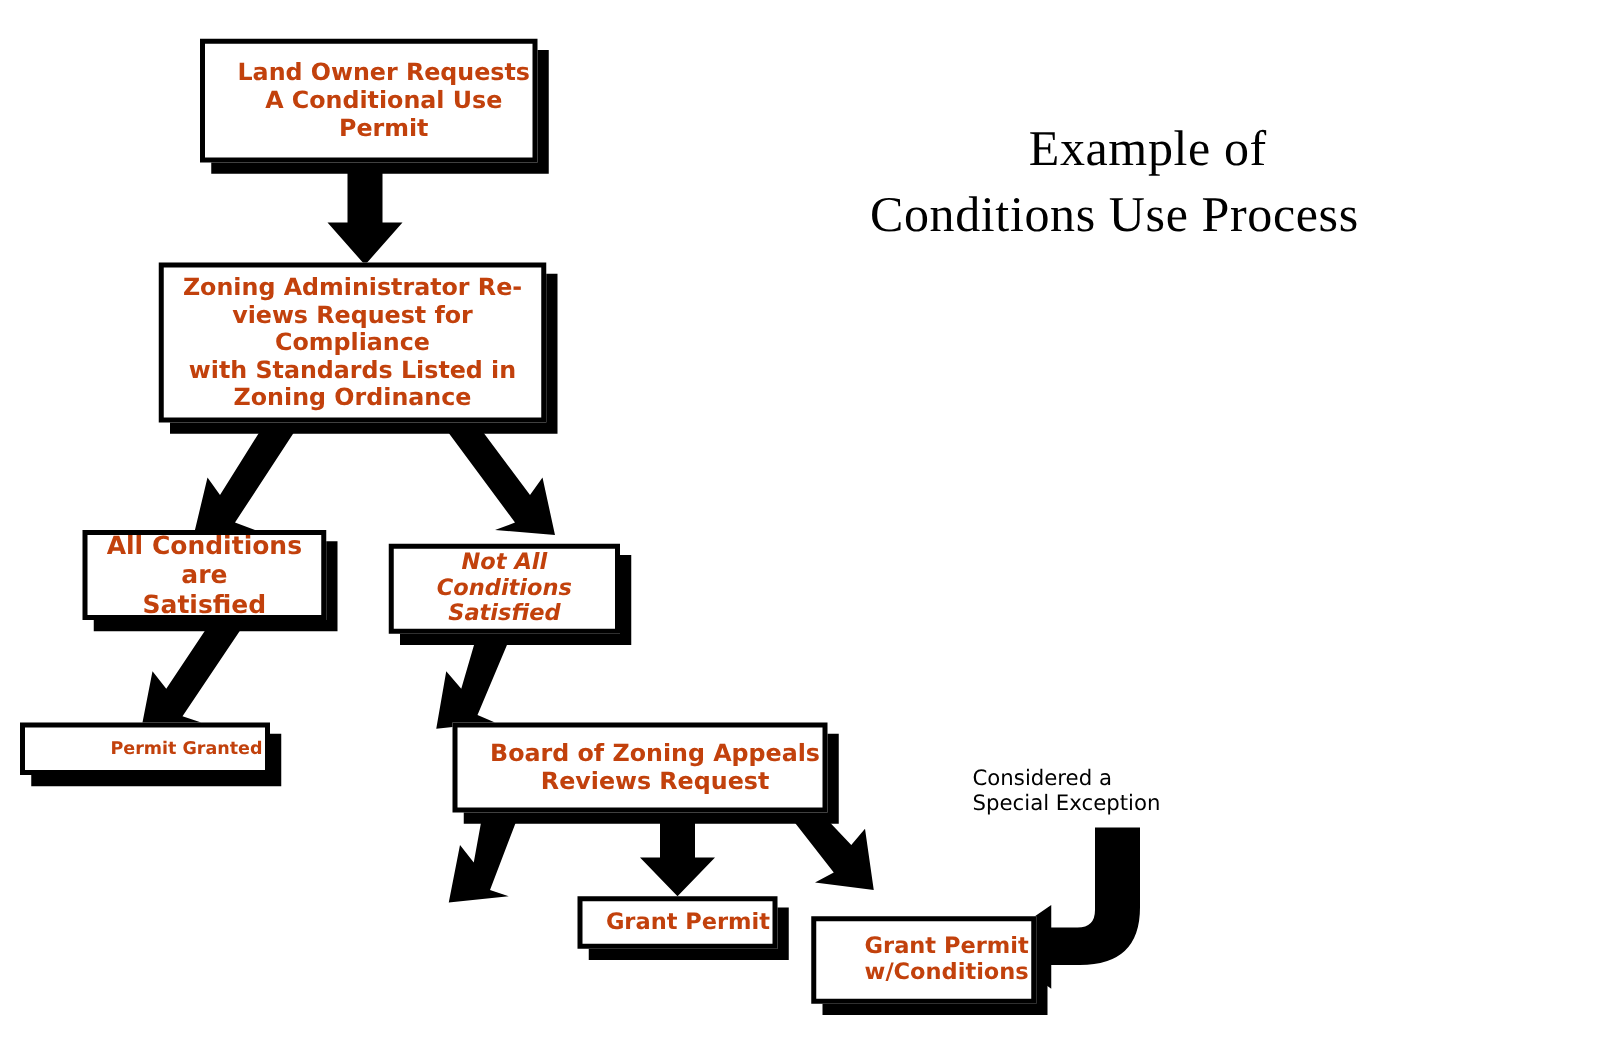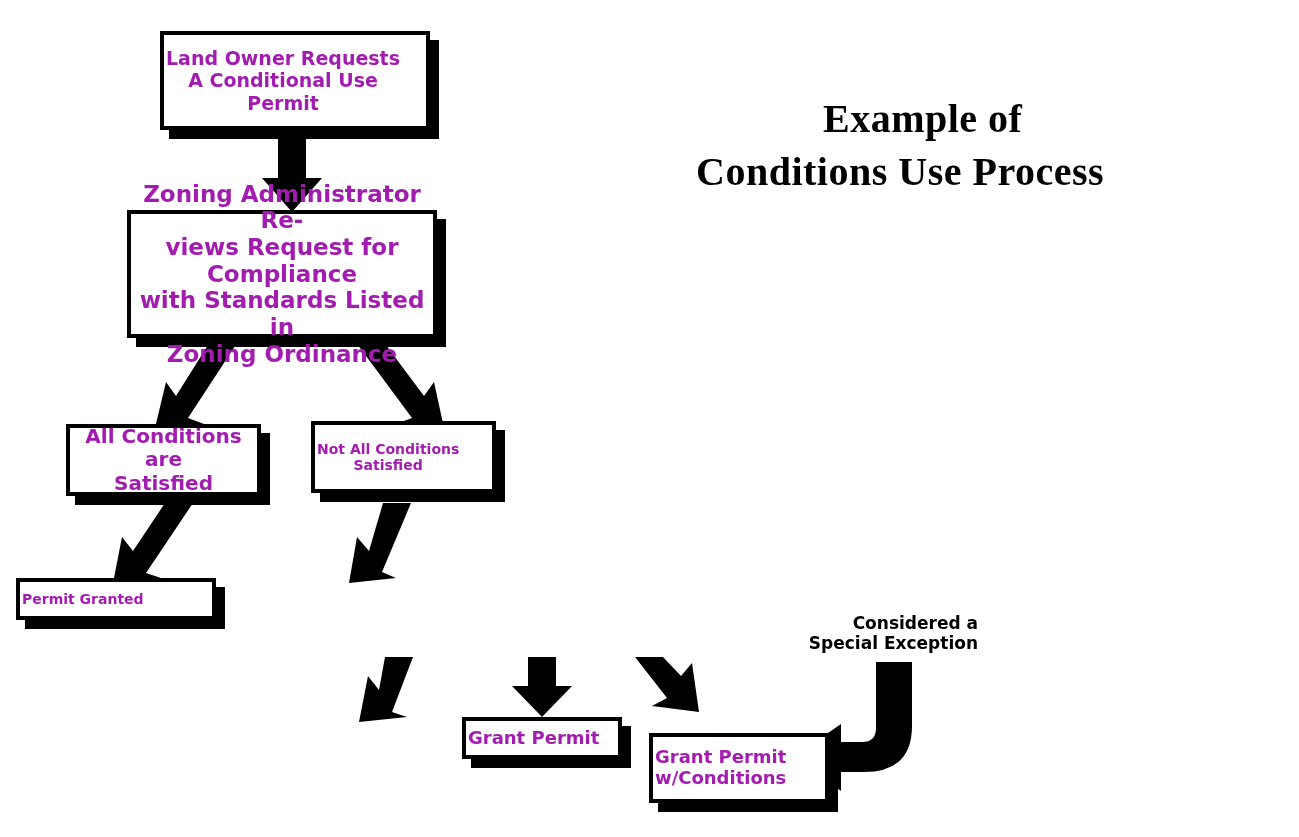--- a/index.html
+++ b/index.html
@@ -16,21 +16,21 @@
     height: 837px;
     background: #ffffff;
     overflow: hidden;
   }
 
   
   .title {
     position: absolute;
     font-family: "Liberation Serif", "DejaVu Serif", serif;
     color: #000000;
-    font-weight: 700;
+    font-weight: 400;
     letter-spacing: 0.5px;
     white-space: nowrap;
   }
   #title-line1 {
     left: 823px;
     top: 95px;
     font-size: 40px;
   }
   #title-line2 {
     left: 696px;
@@ -40,53 +40,53 @@
 
   
   .node {
     position: absolute;
     box-sizing: border-box;
     background: #ffffff;
     border: 4px solid #000000;
     box-shadow: 9px 9px 0 0 #000000;
     display: flex;
     align-items: center;
-    justify-content: flex-start;
+    justify-content: flex-end;
     text-align: center;
-    color: #a21caf;
+    color: #c2410c;
     font-family: "DejaVu Sans", sans-serif;
     font-weight: bold;
     z-index: 5;
   }
   .node .label {
     display: block;
     line-height: 1.16;
     padding: 0 2px;
     white-space: pre-line;
   }
 
   #node-request       { left: 160px; top: 31px;  width: 270px; height: 99px;  font-size: 19px; }
-  #node-review        { left: 127px; top: 210px; width: 310px; height: 128px; font-size: 23px; }
+  #node-review        { left: 127px; top: 210px; width: 310px; height: 128px; font-size: 19px; }
   #node-all-cond      { left: 66px;  top: 424px; width: 195px; height: 72px;  font-size: 20px; }
-  #node-not-all-cond  { left: 311px; top: 421px; width: 185px; height: 72px;  font-size: 14px; }
+  #node-not-all-cond  { left: 311px; top: 435px; width: 185px; height: 72px;  font-size: 18px; font-style: italic; }
   #node-permit-granted{ left: 16px;  top: 578px; width: 200px; height: 42px;  font-size: 14px; }
   #node-bza           { left: 362px; top: 578px; width: 300px; height: 72px;  font-size: 19px; }
   #node-deny          { left: 233px; top: 717px; width: 160px; height: 42px;  font-size: 18px; }
   #node-grant         { left: 462px; top: 717px; width: 160px; height: 42px;  font-size: 18px; }
   #node-grant-cond    { left: 649px; top: 733px; width: 180px; height: 70px;  font-size: 18px; }
 
   
   #note-special {
     position: absolute;
     left: 778px;
     top: 613px;
     width: 200px;
-    text-align: right;
+    text-align: left;
     font-family: "DejaVu Sans", sans-serif;
-    font-weight: bold;
+    font-weight: normal;
     font-size: 17px;
     line-height: 1.2;
     color: #000000;
     white-space: pre-line;
     z-index: 6;
   }
 
   
   #connectors {
     position: absolute;
@@ -177,20 +177,24 @@
 
   <div class="node" id="node-not-all-cond">
     <span class="label">Not All Conditions
 Satisfied</span>
   </div>
 
   <div class="node" id="node-permit-granted">
     <span class="label">Permit Granted</span>
   </div>
 
+  <div class="node" id="node-bza">
+    <span class="label">Board of Zoning Appeals
+Reviews Request</span>
+  </div>
 
 
   <div class="node" id="node-grant">
     <span class="label">Grant Permit</span>
   </div>
 
   <div class="node" id="node-grant-cond">
     <span class="label">Grant Permit
 w/Conditions</span>
   </div>

